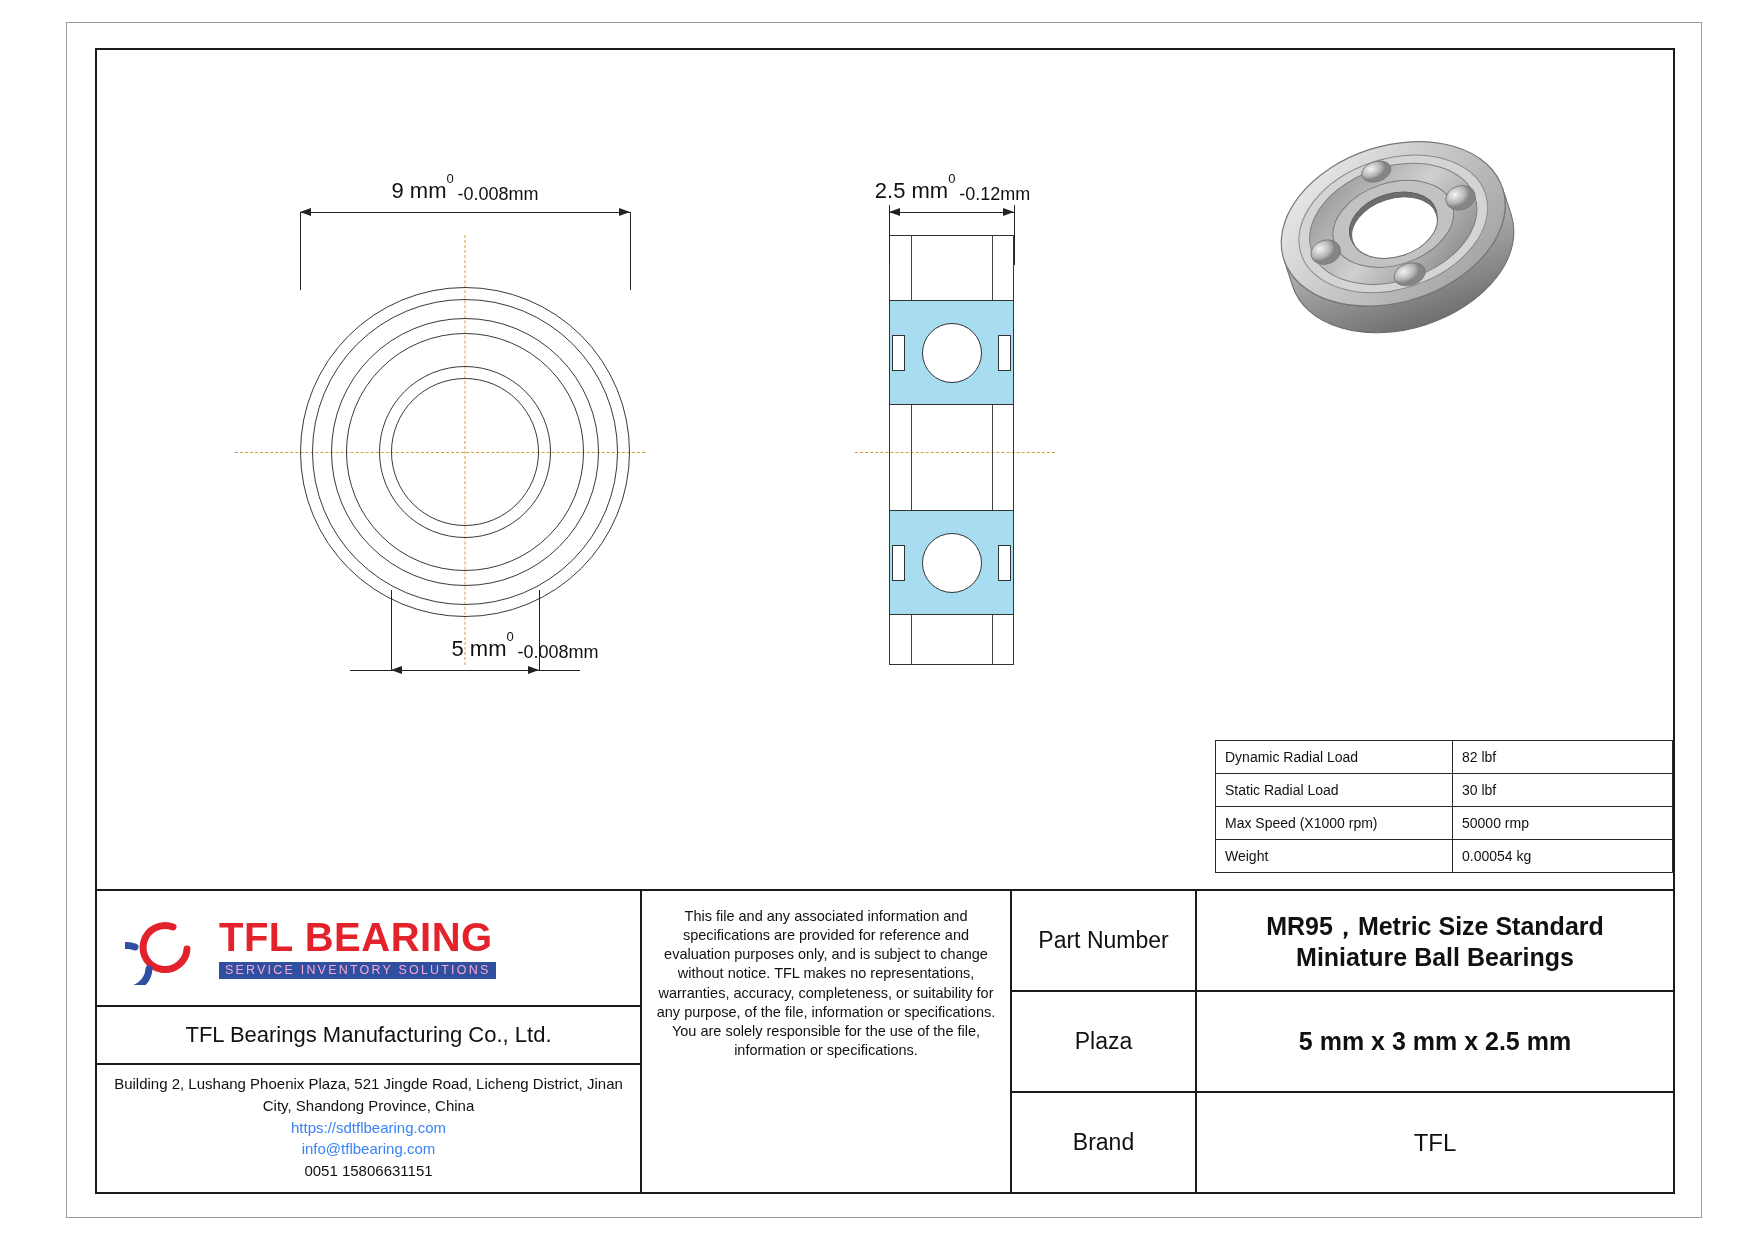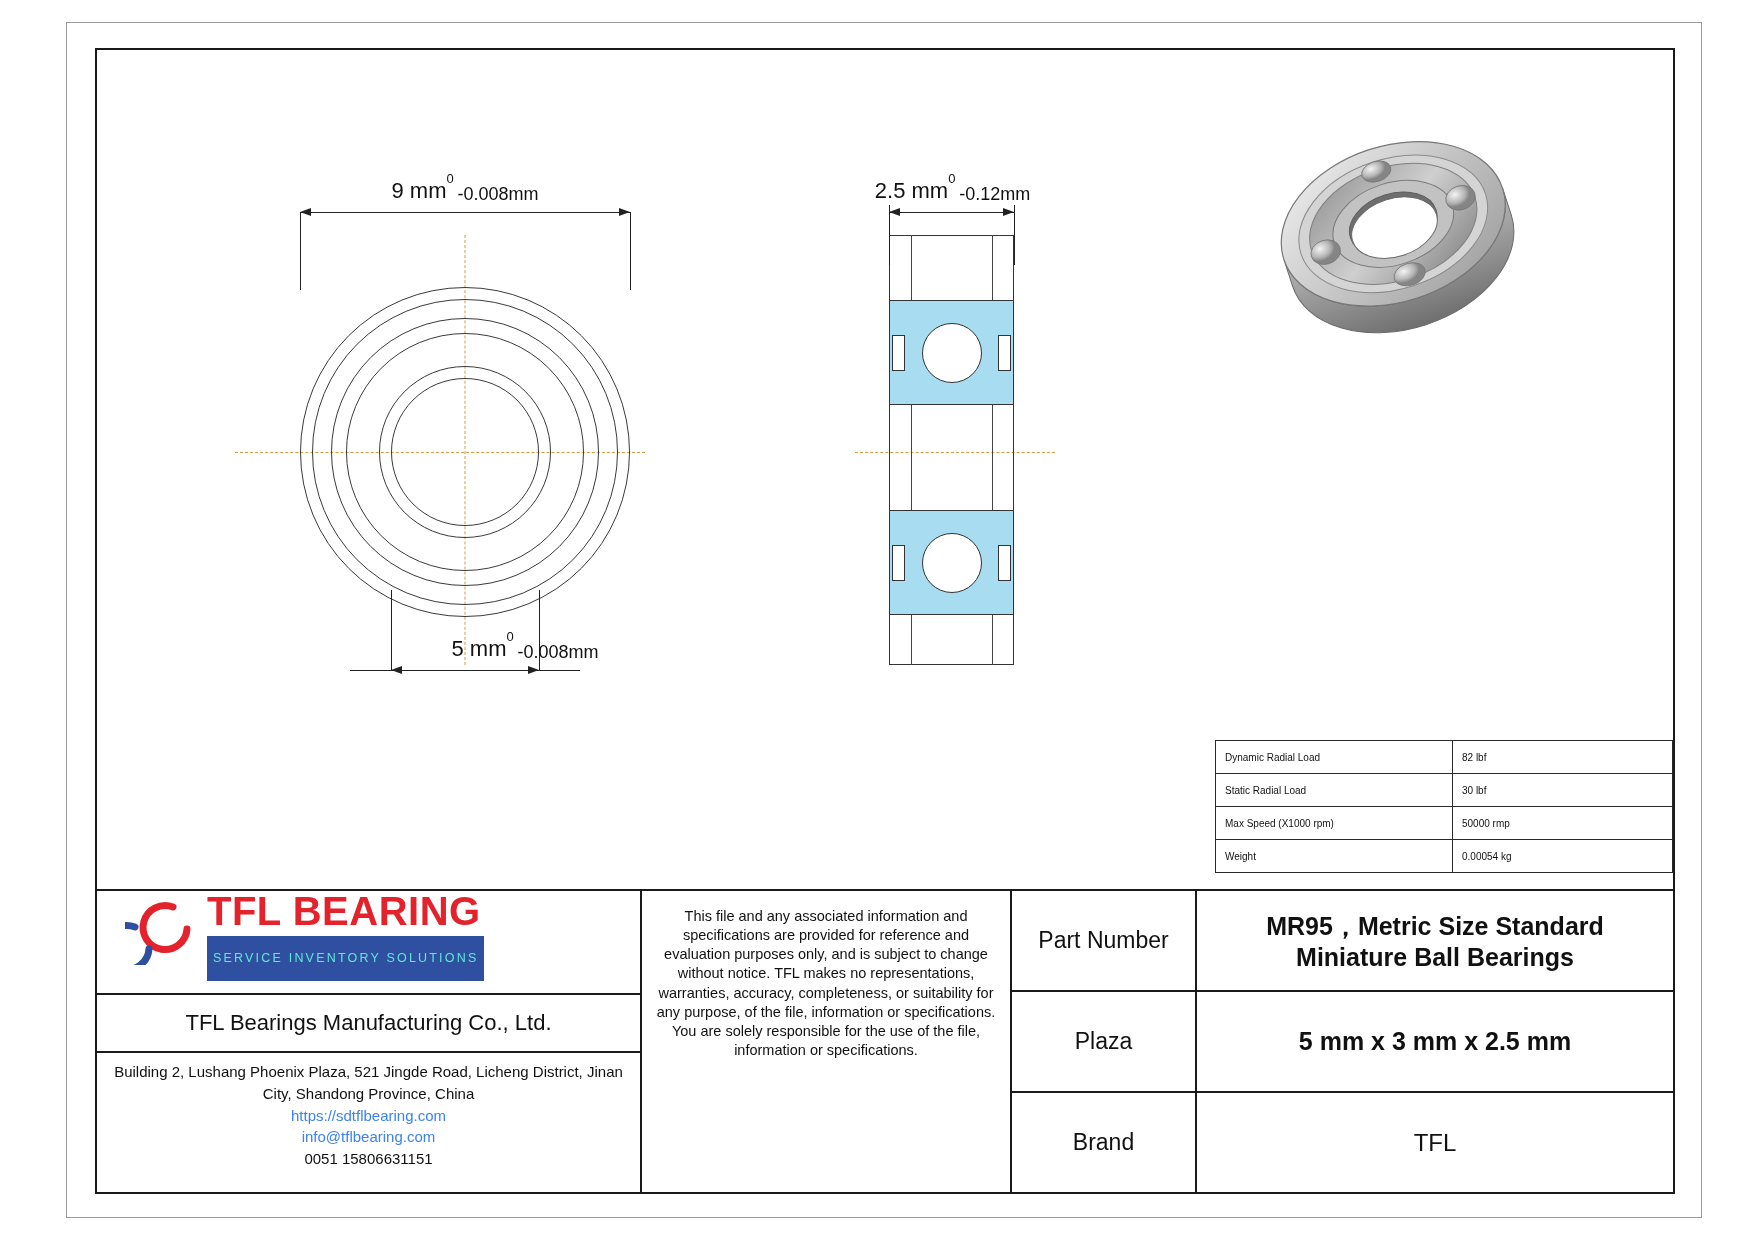--- a/index.html
+++ b/index.html
@@ -201,21 +201,21 @@
     height: 300px;
   }
 
   
   .spec-table {
     position: absolute;
     left: 1215px;
     top: 740px;
     width: 458px;
     border-collapse: collapse;
-    font-size: 10px;
+    font-size: 14px;
     color: #111;
   }
   .spec-table td {
     border: 1px solid #2a2a2a;
     padding: 7px 9px;
     height: 18px;
   }
   .spec-table td.key { width: 218px; }
 
   
@@ -230,49 +230,51 @@
     border-top: 2px solid #1a1a1a;
   }
   .tb-left {
     width: 545px;
     box-sizing: border-box;
     border-right: 2px solid #1a1a1a;
     display: flex;
     flex-direction: column;
   }
   .logo-row {
-    height: 104px;
+    height: 116px;
     border-bottom: 2px solid #1a1a1a;
     display: flex;
+    align-items: center;
     padding-left: 28px;
     box-sizing: border-box;
+    gap: 12px;
   }
   .logo-mark {
     width: 72px;
     height: 74px;
     position: relative;
     flex: none;
     margin-right: 10px;
   }
   .logo-text {
     line-height: 1;
   }
   .logo-title {
     font-size: 40px;
     font-weight: bold;
     color: #e3222b;
     letter-spacing: 0.5px;
   }
   .logo-sub {
     margin-top: 5px;
     background: #2f4fa0;
-    color: #5eead4;
+    color: #f9a8d4;
     font-size: 12.5px;
     letter-spacing: 2.2px;
-    padding: 16px 6px;
+    padding: 2px 6px;
     text-align: center;
   }
   .company-row {
     height: 58px;
     border-bottom: 2px solid #1a1a1a;
     display: flex;
     align-items: center;
     justify-content: center;
     font-size: 22px;
     color: #111;

